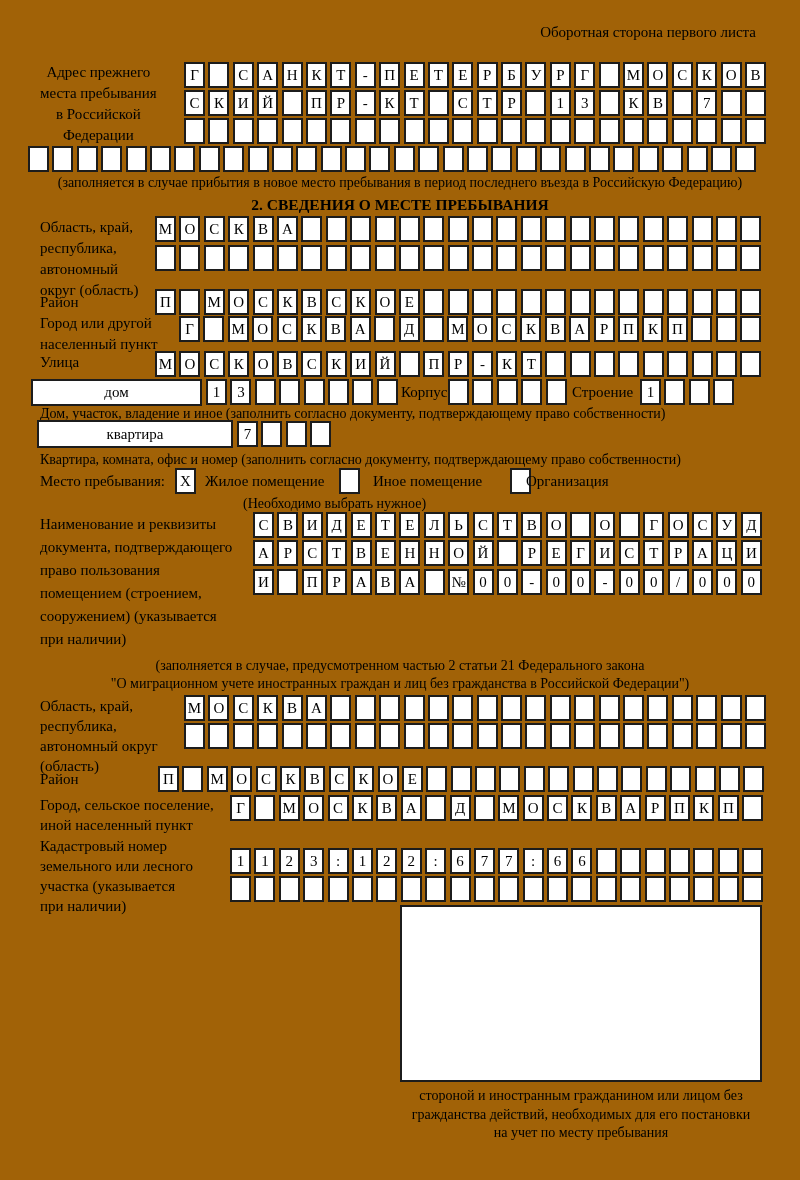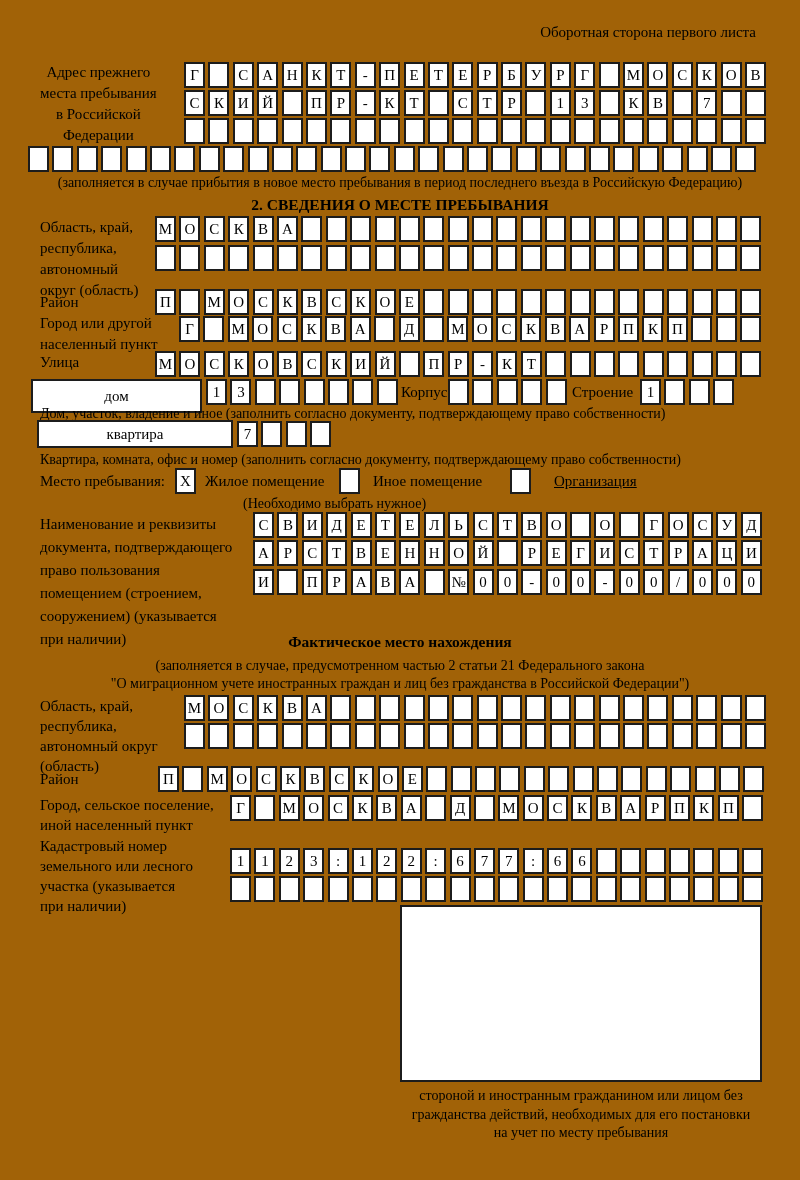--- a/index.html
+++ b/index.html
@@ -298,21 +298,21 @@
       <span class="cell"></span>
       <span class="cell"></span>
       <span class="cell"></span>
       <span class="cell"></span>
       <span class="cell"></span>
       <span class="cell"></span>
       <span class="cell"></span>
       <span class="cell"></span>
     </div>
 
-  <div class="abs widebox" style="left:31px;top:379px;width:171px;height:34px;">дом</div>
+  <div class="abs widebox" style="left:31px;top:379px;width:171px;height:27px;">дом</div>
   <div class="abs cells" style="left:206px;top:379px;">
       <span class="cell">1</span>
       <span class="cell">3</span>
       <span class="cell"></span>
       <span class="cell"></span>
       <span class="cell"></span>
       <span class="cell"></span>
       <span class="cell"></span>
       <span class="cell"></span>
     </div>
@@ -341,21 +341,21 @@
       <span class="cell"></span>
     </div>
   <div class="abs note" style="left:40px;top:451px;">Квартира, комната, офис и номер (заполнить согласно документу, подтверждающему право собственности)</div>
 
   <div class="abs label" style="left:40px;top:471px;">Место пребывания:</div>
   <span class="abs cell" style="left:175px;top:468px;">X</span>
   <div class="abs label" style="left:205px;top:471px;">Жилое помещение</div>
   <span class="abs cell" style="left:339px;top:468px;"></span>
   <div class="abs label" style="left:373px;top:471px;">Иное помещение</div>
   <span class="abs cell" style="left:510px;top:468px;"></span>
-  <div class="abs label" style="left:554px;top:471px;text-decoration:underline;">Организация</div>
+  <div class="abs label" style="left:526px;top:471px;">Организация</div>
   <div class="abs note" style="left:243px;top:495px;">(Необходимо выбрать нужное)</div>
 
   <div class="abs label-tight" style="left:40px;top:513px;line-height:23px;">
       <div class="line">Наименование и реквизиты</div>
       <div class="line">документа, подтверждающего</div>
       <div class="line">право пользования</div>
       <div class="line">помещением (строением,</div>
       <div class="line">сооружением) (указывается</div>
       <div class="line">при наличии)</div>
     </div>
@@ -422,21 +422,20 @@
       <span class="cell">0</span>
       <span class="cell">-</span>
       <span class="cell">0</span>
       <span class="cell">0</span>
       <span class="cell">/</span>
       <span class="cell">0</span>
       <span class="cell">0</span>
       <span class="cell">0</span>
     </div>
 
-  <div class="abs title" style="top:633px;">Фактическое место нахождения</div>
   <div class="abs note center" style="top:657px;">(заполняется в случае, предусмотренном частью 2 статьи 21 Федерального закона</div>
   <div class="abs note center" style="top:675px;">"О миграционном учете иностранных граждан и лиц без гражданства в Российской Федерации")</div>
 
   <div class="abs label-tight" style="left:40px;top:696px;">
       <div class="line">Область, край,</div>
       <div class="line">республика,</div>
       <div class="line">автономный округ</div>
       <div class="line">(область)</div>
     </div>
   <div class="abs cells" style="left:184px;top:695px;">

